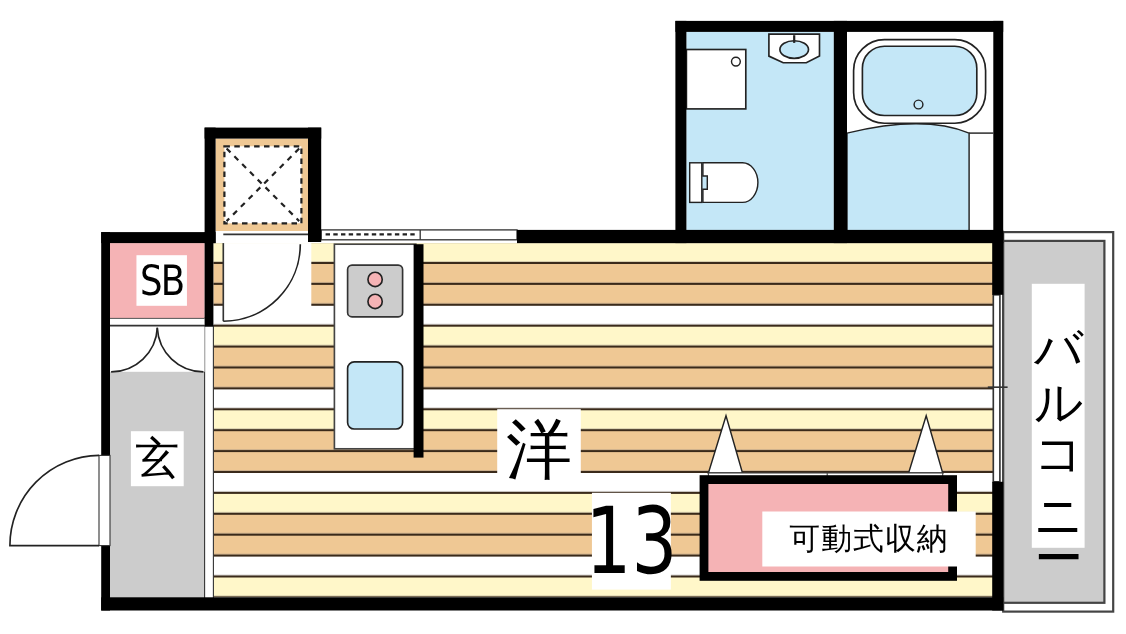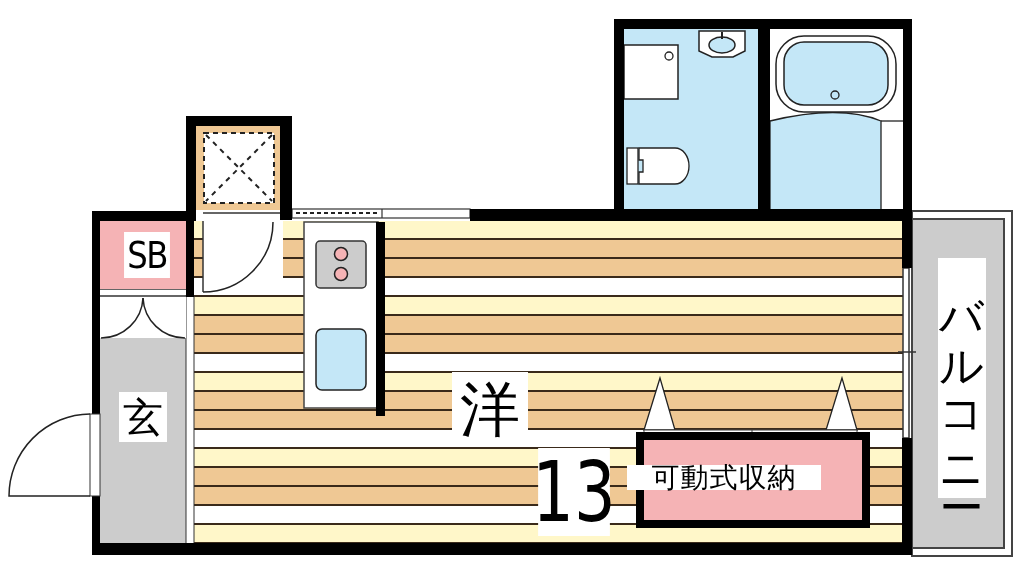--- a/index.html
+++ b/index.html
@@ -3,21 +3,21 @@
 <meta charset="utf-8">
 <style>
   html, body { margin:0; padding:0; background:#ffffff; }
   body { width:1024px; height:576px; overflow:hidden; position:relative; font-family:"DejaVu Sans", sans-serif; }
   #plan { position:absolute; left:0; top:0; width:1024px; height:576px; }
   .lbl { position:absolute; background:#ffffff; color:#000; display:flex; align-items:center; justify-content:center; font-family:"DejaVu Sans", sans-serif; line-height:1; }
   .lbl-sb { left:120px; top:232px; width:54px; height:46px; font-size:38px; letter-spacing:-2px; transform:scaleX(0.85); }
   .lbl-genkan { left:119px; top:392px; width:48px; height:50px; font-size:40px; }
   .lbl-you { left:452px; top:372px; width:76px; height:74px; font-size:60px; }
   .lbl-area { left:528px; top:448px; width:92px; height:88px; font-size:84px; transform:scaleX(0.78); transform-origin:center; }
-  .lbl-storage { left:627px; top:465px; width:194px; height:25px; font-size:28px; letter-spacing:1px;text-align:center; }
+  .lbl-storage { left:693px; top:465px; width:194px; height:50px; font-size:28px; letter-spacing:1px;text-align:center; }
   .lbl-balcony { left:938px; top:258px; width:48px; height:240px; font-size:44px; writing-mode:vertical-rl; text-orientation:upright; letter-spacing:4px; }
 </style>
 </head>
 <body>
 
 <svg id="plan" viewBox="0 0 1024 576" xmlns="http://www.w3.org/2000/svg">
   <defs>
     <pattern id="floorStripes" x="0" y="221" width="1024" height="76" patternUnits="userSpaceOnUse">
       <rect x="0" y="0" width="1024" height="17" fill="#fff7c9"></rect>
       <rect x="0" y="17" width="1024" height="2" fill="#3a2a1a"></rect>

